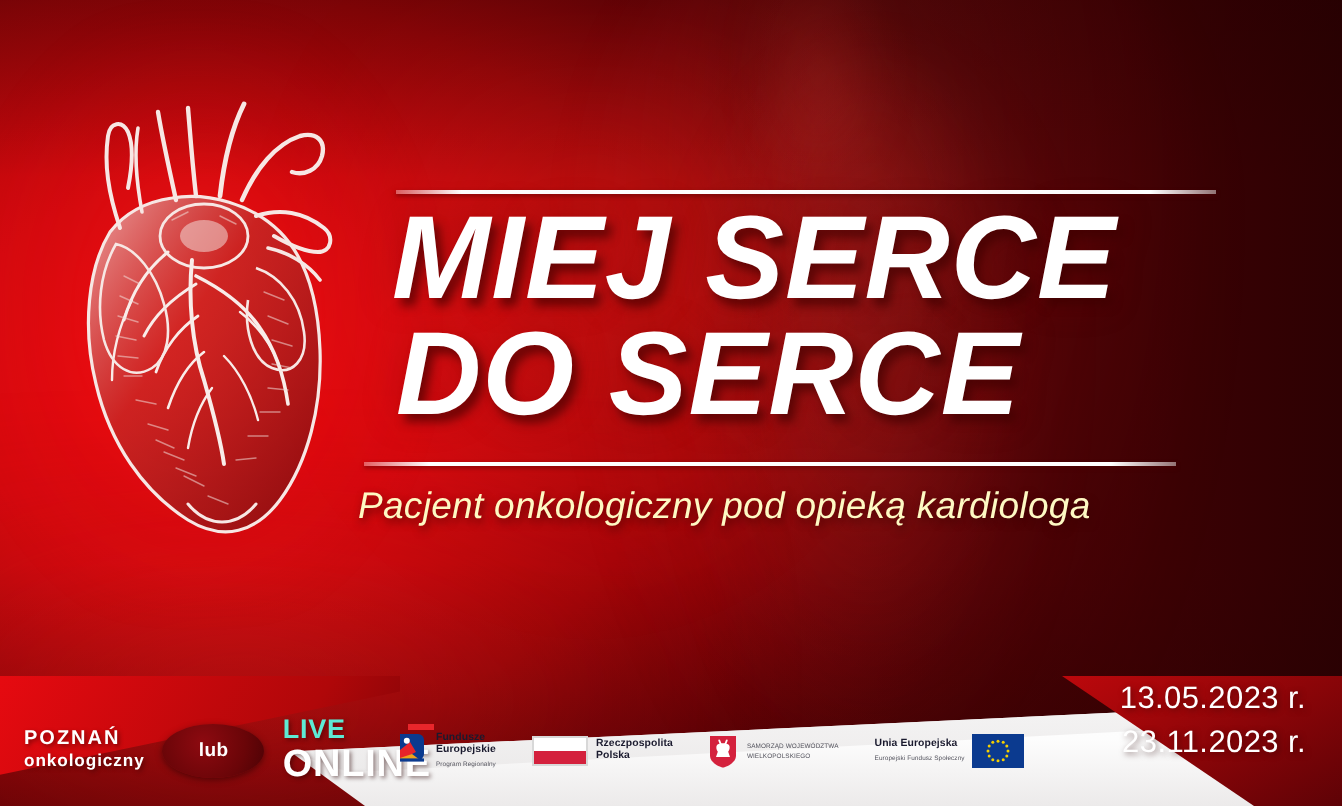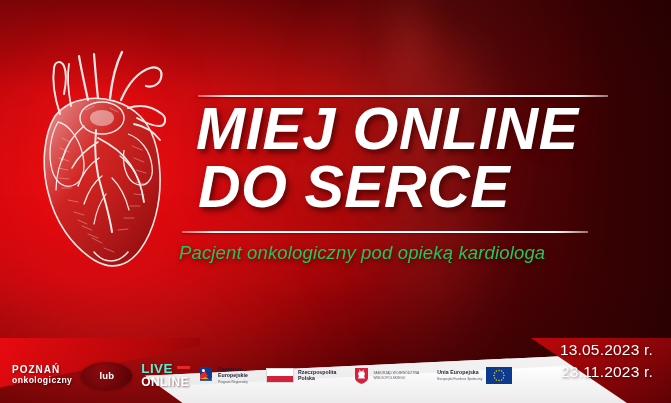--- a/index.html
+++ b/index.html
@@ -110,21 +110,21 @@
   }
   .headline .line2 { margin-left: 2px; }
 
   .subtitle {
     position: absolute;
     left: 179px; top: 242px;
     width: 440px;
     font-size: 18.5px;
     font-style: italic;
     font-weight: 400;
-    color: #22c55e;
+    color: #fef9c3;
     letter-spacing: 0.15px;
     text-shadow: 1px 2px 4px rgba(60,0,2,0.72);
     white-space: nowrap;
   }
 
   
   .band {
     position: absolute;
     left: 0; top: 338px;
     width: 671px; height: 65px;
@@ -231,21 +231,21 @@
     box-shadow: 0 1px 3px rgba(30,0,1,0.5);
     flex: 0 0 auto;
   }
   .mode-right { position: relative; }
   .mode-r1 {
     font-size: 13.5px; font-weight: 700; color: #5eead4;
     letter-spacing: 0.4px; line-height: 1.12; white-space: nowrap;
     text-shadow: 1px 1px 2px rgba(40,0,1,0.5);
   }
   .mode-r2 {
-    font-size: 12px; font-weight: 700; color: #ffffff;
+    font-size: 19px; font-weight: 700; color: #ffffff;
     letter-spacing: 0.4px; line-height: 1.12; white-space: nowrap;
     text-shadow: 1px 1px 2px rgba(40,0,1,0.5);
   }
   .mode-dash {
     position: absolute; right: -1px; top: 5px;
     width: 13px; height: 3px; background: #e8262b;
   }
 </style>
 </head>
 <body>
@@ -325,21 +325,21 @@
         <path d="M64 196 L74 200"></path>
           <path d="M54 182 L63 186"></path>
       </g>
 
       <path d="M70 214 C80 226 94 226 104 214" fill="none" stroke="#f7e7e4" stroke-width="1.5" stroke-linecap="round"></path>
     </svg>
   </div>
 
   <div class="rule rule-top"></div>
   <div class="headline">
-    <div class="line line1">MIEJ ONLINE</div>
+    <div class="line line1">MIEJ SERCE</div>
     <div class="line line2">DO SERCE</div>
   </div>
   <div class="rule rule-bot"></div>
   <div class="subtitle">Pacjent onkologiczny pod opieką kardiologa</div>
 
   <div class="band">
     <div class="band-red-notch"></div>
     <div class="band-shape"></div>
     <div class="band-shape-2"></div>
     <div class="band-red-right"></div>

